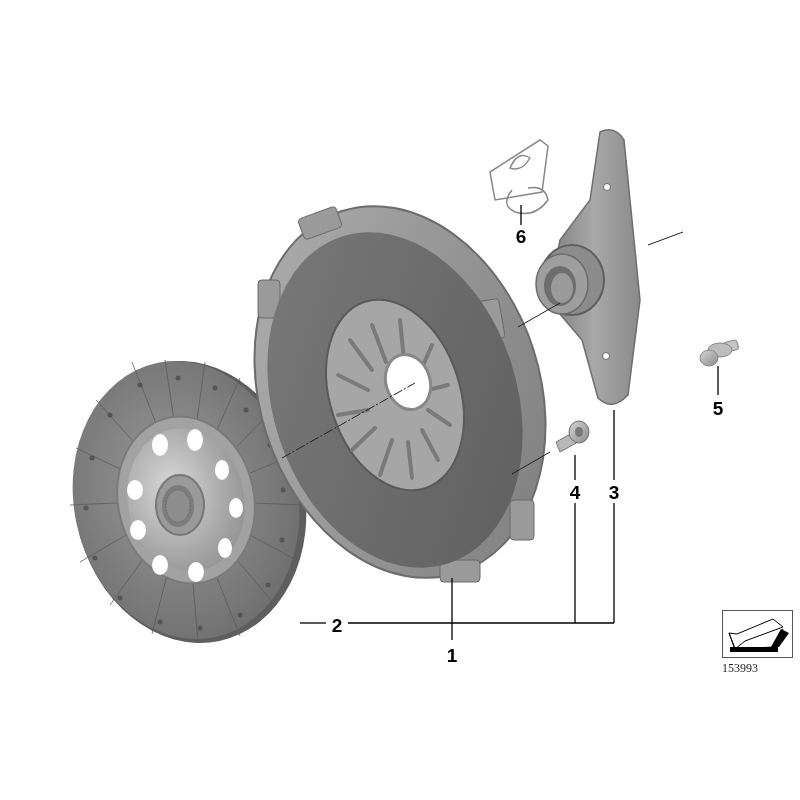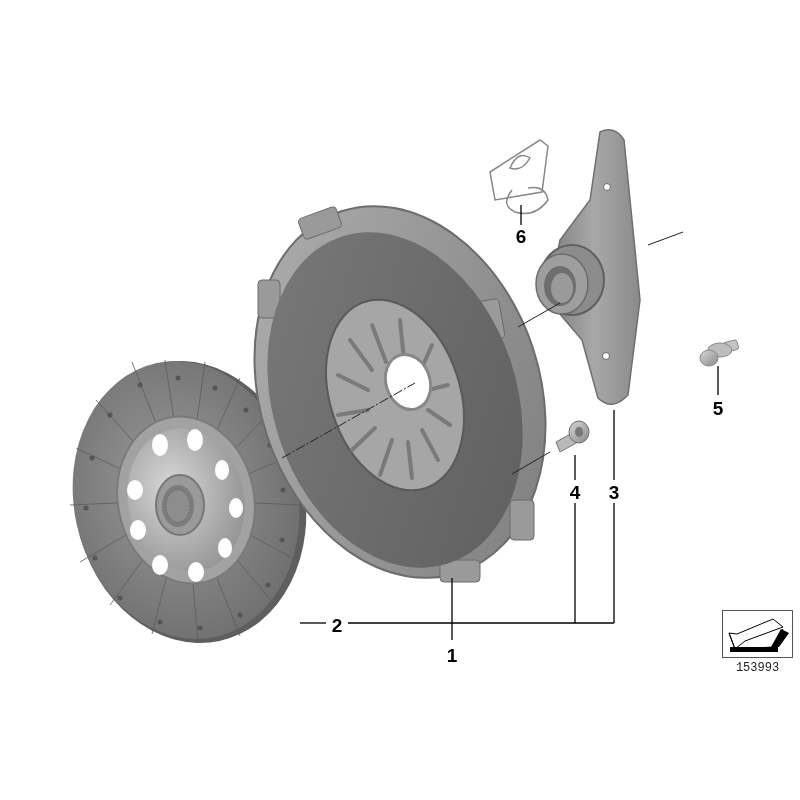--- a/index.html
+++ b/index.html
@@ -4,22 +4,22 @@
   <style>
     html, body { margin: 0; padding: 0; background: #ffffff; }
     body { width: 800px; height: 800px; position: relative; overflow: hidden;
            font-family: "Liberation Sans", sans-serif; }
     #stage { position: absolute; left: 0; top: 0; width: 800px; height: 800px; }
     .callout { position: absolute; font-family: "Liberation Sans", sans-serif;
                font-weight: bold; font-size: 19px; color: #000; line-height: 1;
                transform: translate(-50%, -50%); background: #fff; padding: 0 3px; }
     .ref-box { position: absolute; left: 722px; top: 610px; width: 69px; height: 46px;
                border: 1px solid #555; background: #fff; }
-    .ref-number { position: absolute; left: 722px; top: 661px; width: 71px; text-align: center;
-                  font-family: Liberation Mono, monospace; font-size: 12px; color: #222; }
+    .ref-number { position: absolute; left: 722px; top: 661px; width: 71px; 
+                  font-family: Liberation Serif, serif; font-size: 12px; color: #222; }
   </style>
 </head>
 <body>
 
 <div id="stage">
   <svg width="800" height="800" viewBox="0 0 800 800" xmlns="http://www.w3.org/2000/svg" style="position:absolute;left:0;top:0;">
     <defs>
       <radialGradient id="discGrad" cx="0.45" cy="0.45" r="0.6">
         <stop offset="0" stop-color="#9a9a9a"></stop>
         <stop offset="1" stop-color="#6e6e6e"></stop>

